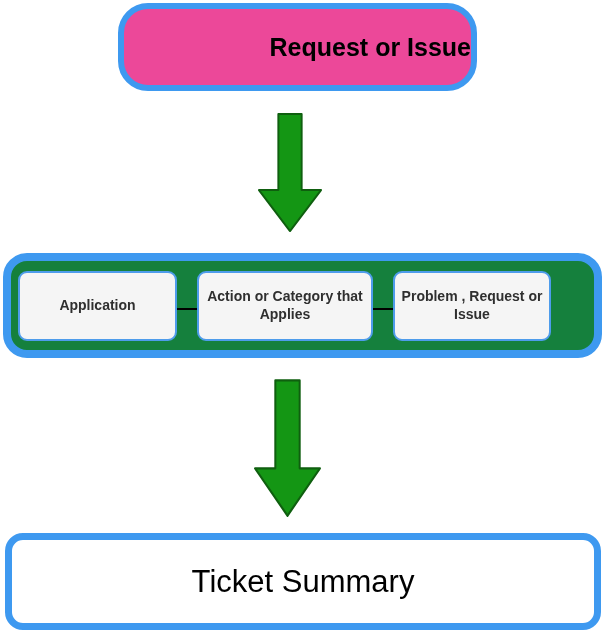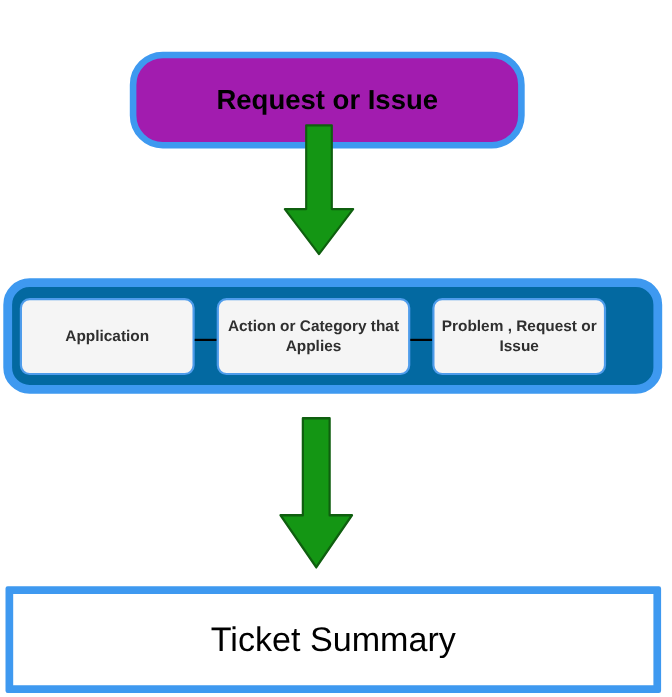--- a/index.html
+++ b/index.html
@@ -27,22 +27,22 @@
     background: var(--background);
   }
 
   
   .start-node {
     position: absolute;
     left: 118px; top: 3px;
     width: 359px; height: 88px;
     border: 6px solid var(--node-border);
     border-radius: 30px;
-    background: #a21caf;
-    display: flex; align-items: center; justify-content: center; margin-top: 44px;
+    background: #ec4899;
+    display: flex; align-items: center; justify-content: flex-end;
   }
   .start-node .label {
     font-size: 25px; font-weight: bold; color: var(--text);
     text-align: center;
   }
 
   
   .arrow-wrap { position: absolute; }
   .arrow-1 { left: 257px; top: 112px; width: 66px; height: 121px; }
   .arrow-2 { left: 253px; top: 378px; width: 69px; height: 140px; }
@@ -54,21 +54,21 @@
     stroke-linejoin: round;
   }
 
   
   .process-row {
     position: absolute;
     left: 3px; top: 253px;
     width: 599px; height: 105px;
     border: 8px solid var(--node-border);
     border-radius: 24px;
-    background: #0369a1;
+    background: #15803d;
     display: flex;
     align-items: center;
     padding-left: 7px;
   }
   .step {
     height: 70px;
     flex: none;
     border: 2px solid var(--step-border);
     border-radius: 9px;
     background: var(--step-fill);
@@ -91,21 +91,21 @@
     border-top: 2px solid var(--connector);
     margin-top: 6px;
   }
 
   
   .end-node {
     position: absolute;
     left: 5px; top: 533px;
     width: 596px; height: 97px;
     border: 7px solid var(--node-border);
-    border-radius: 2px;
+    border-radius: 18px;
     background: #ffffff;
     display: flex; align-items: center; justify-content: center;
   }
   .end-node .label {
     font-size: 31px; font-weight: 400; color: var(--text);
     text-align: center;
   }
 </style>
 </head>
 <body>

